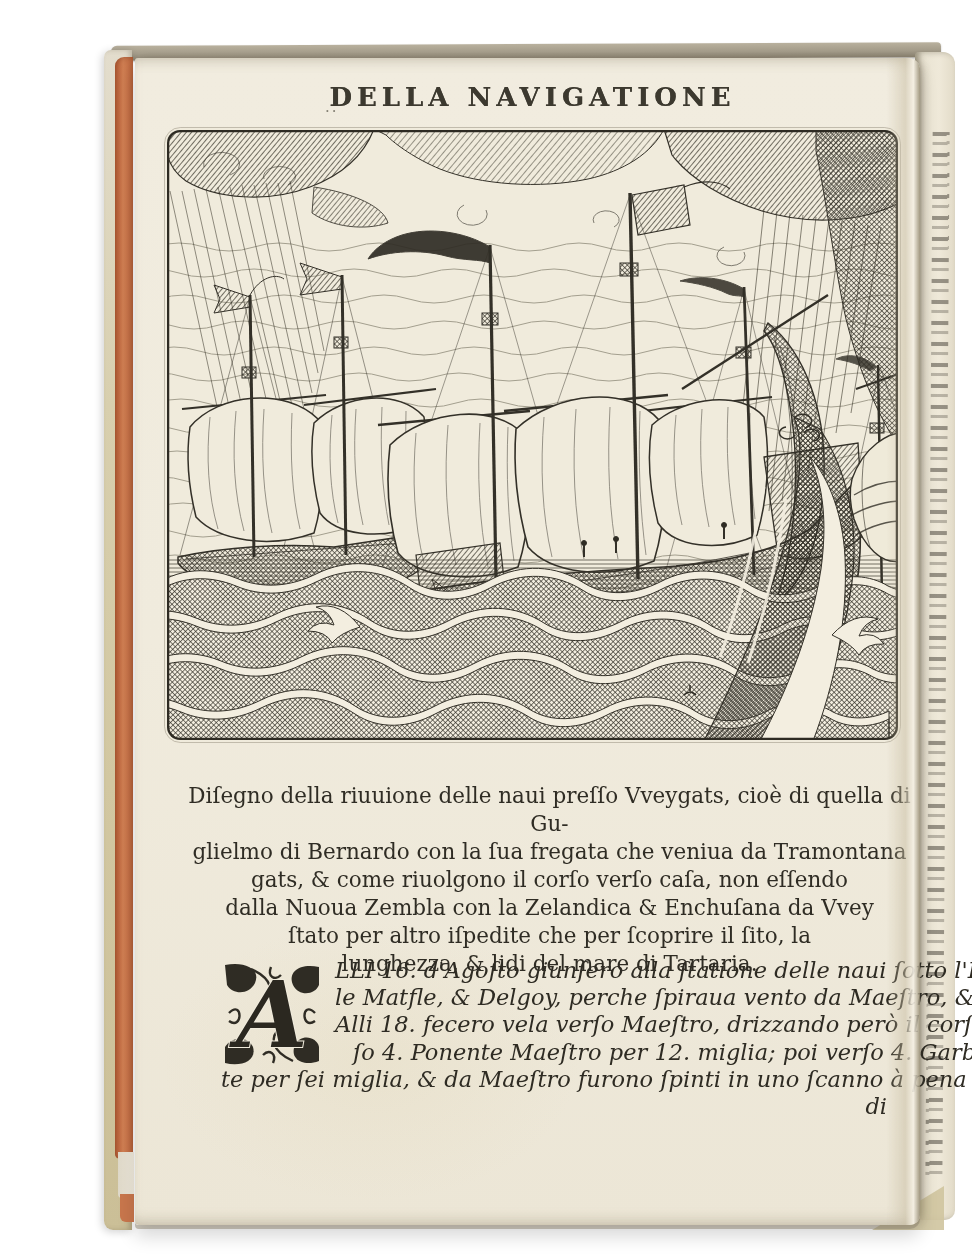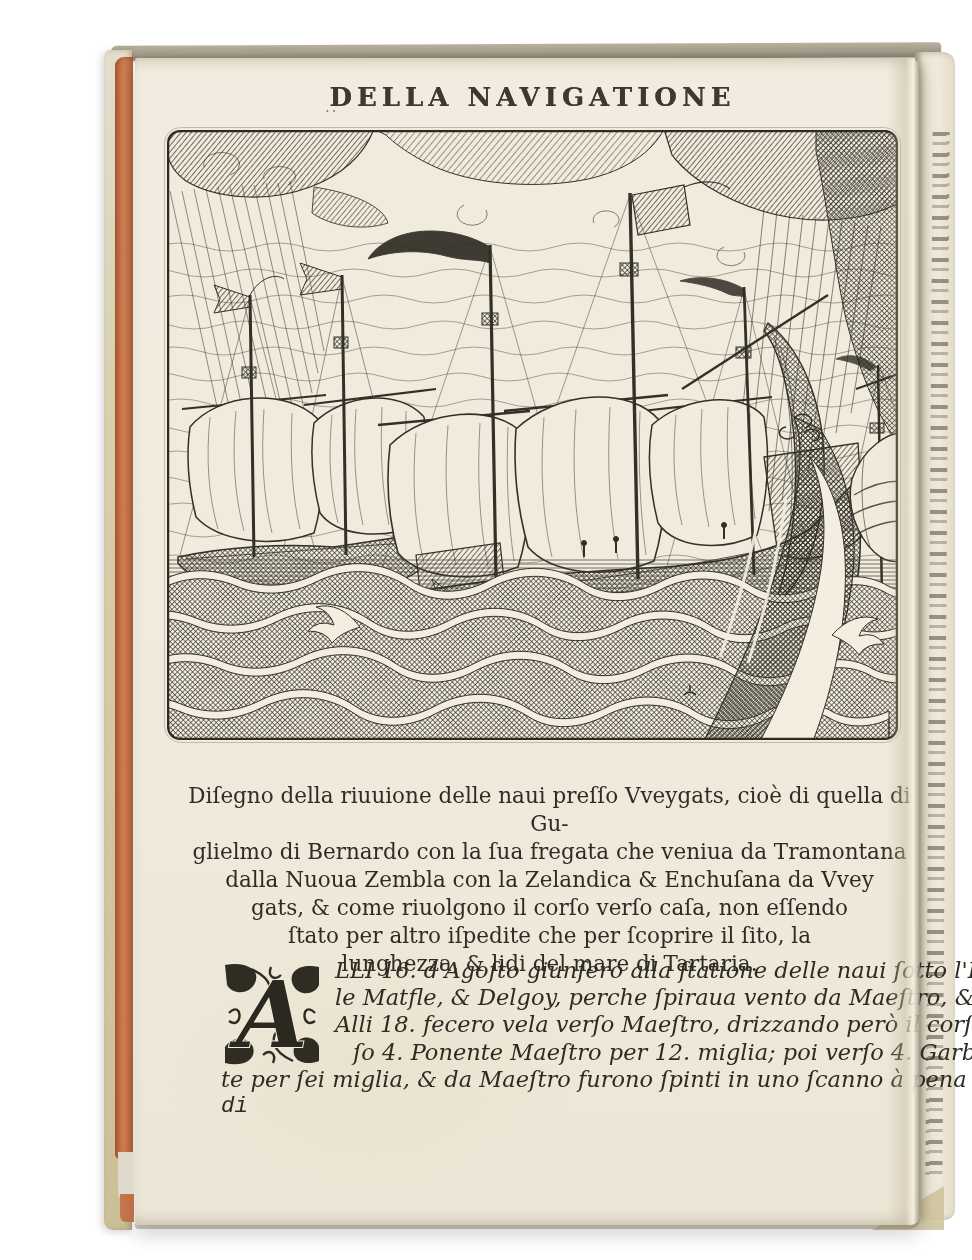--- a/index.html
+++ b/index.html
@@ -48,21 +48,21 @@
     text-shadow:0 0 .6px rgba(60,56,47,.8);}
   .ink-speck{position:absolute;left:190px;top:44px;color:#4a463a;font-size:15px;letter-spacing:2px;opacity:.65;}
   .engraving{position:absolute;left:28px;top:69px;width:739px;height:616px;}
   .caption{position:absolute;left:0;top:724px;width:100%;padding-left:44px;box-sizing:border-box;
     text-align:center;font-size:21.5px;line-height:28px;color:#2f2c24;}
   .paragraph{position:absolute;left:86px;top:899px;width:704px;font-style:italic;
     font-size:22.5px;line-height:27.2px;color:#2e2b23;}
   .p-line{white-space:nowrap;}
   .ind-a{margin-left:114px;}
   .ind-b{margin-left:132px;}
-  .catchword{text-align:left;padding-right:38px;font-style:italic;font-family:Liberation Mono, monospace;}
+  .catchword{text-align:right;padding-right:38px;font-style:italic;}
   .dropcap{position:absolute;left:0;top:4px;width:102px;height:108px;}
 </style>
 </head>
 <body>
 
 <div class="scene">
 
   <div class="top-edge"></div>
   <div class="cover-left"></div>
   <div class="red-edge-left"></div>
@@ -316,22 +316,22 @@
         </g>
 
         <rect x="3.5" y="3.5" width="730" height="609" rx="13" fill="none" stroke="#2e2b23" stroke-width="3.5"></rect>
       </g>
     </svg>
     </div>
 
     <div class="caption">
       <div class="c-line">Diſegno della riuuione delle naui preſſo Vveygats, cioè di quella di Gu-</div>
       <div class="c-line">glielmo di Bernardo con la ſua fregata che veniua da Tramontana</div>
+      <div class="c-line">gats, &amp; come riuolgono il corſo verſo caſa, non eſſendo</div>
       <div class="c-line">dalla Nuoua Zembla con la Zelandica &amp; Enchuſana da Vvey</div>
-      <div class="c-line">gats, &amp; come riuolgono il corſo verſo caſa, non eſſendo</div>
       <div class="c-line">ſtato per altro iſpedite che per ſcoprire il ſito, la</div>
       <div class="c-line">lunghezza, &amp; lidi del mare di Tartaria.</div>
     </div>
 
     <div class="paragraph">
       <div class="dropcap">
         <svg width="102" height="108" viewBox="0 0 102 108">
           <g fill="#2f2c24">
             <path d="M4 4 C24 0 40 8 34 22 C28 34 12 34 6 24 Z"></path>
             <path d="M98 6 C80 2 66 10 72 24 C78 36 94 34 98 24 Z"></path>

